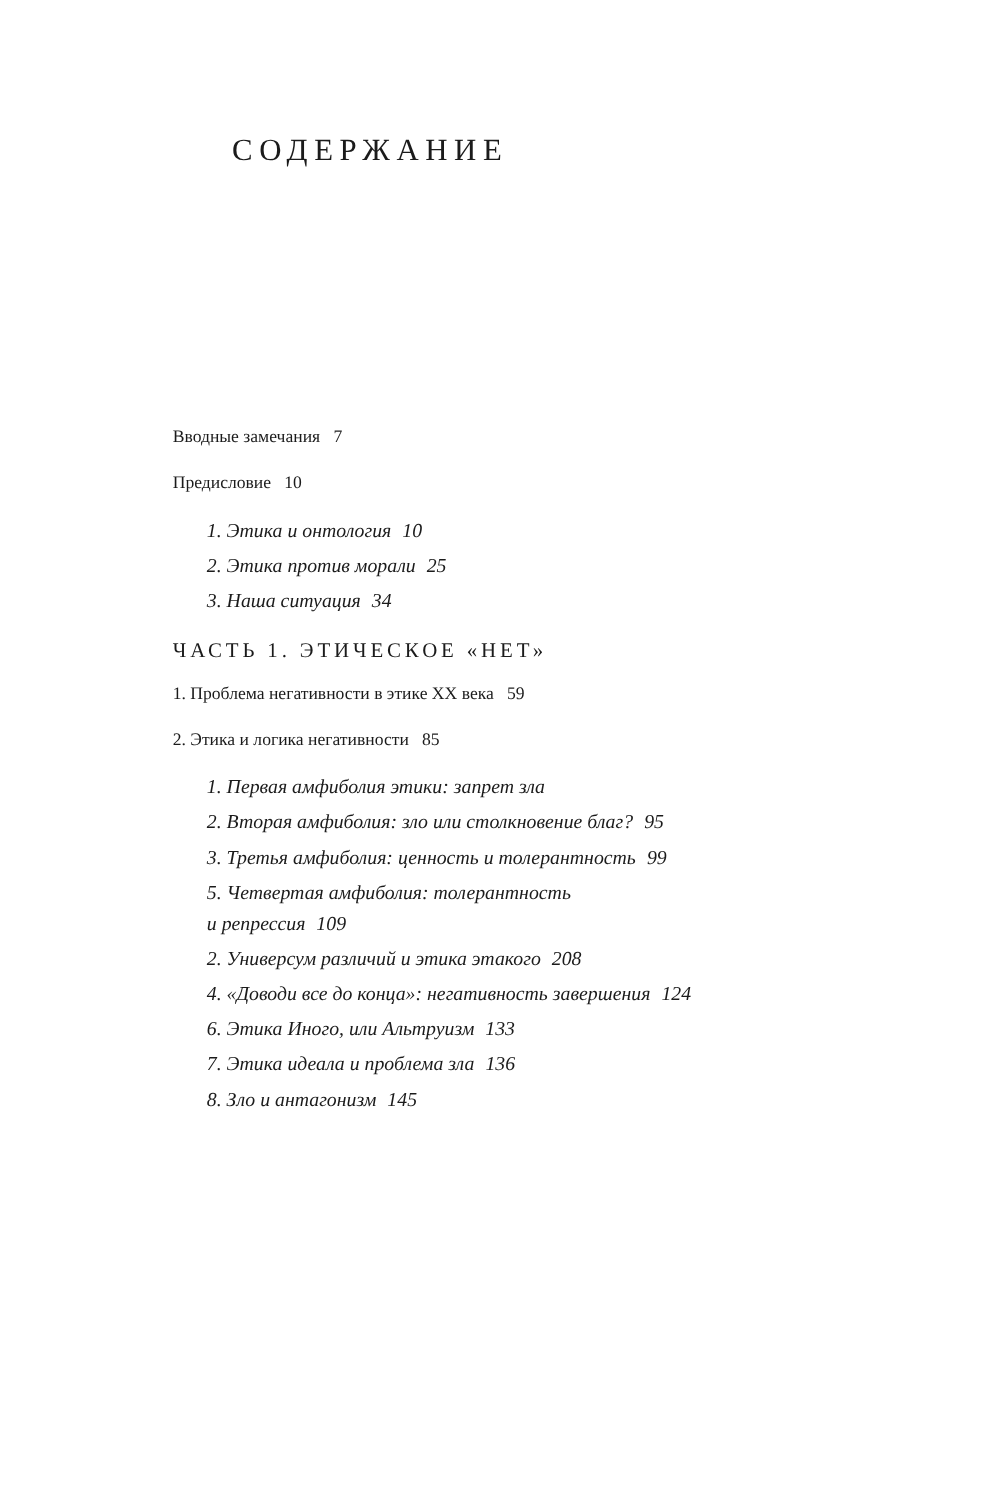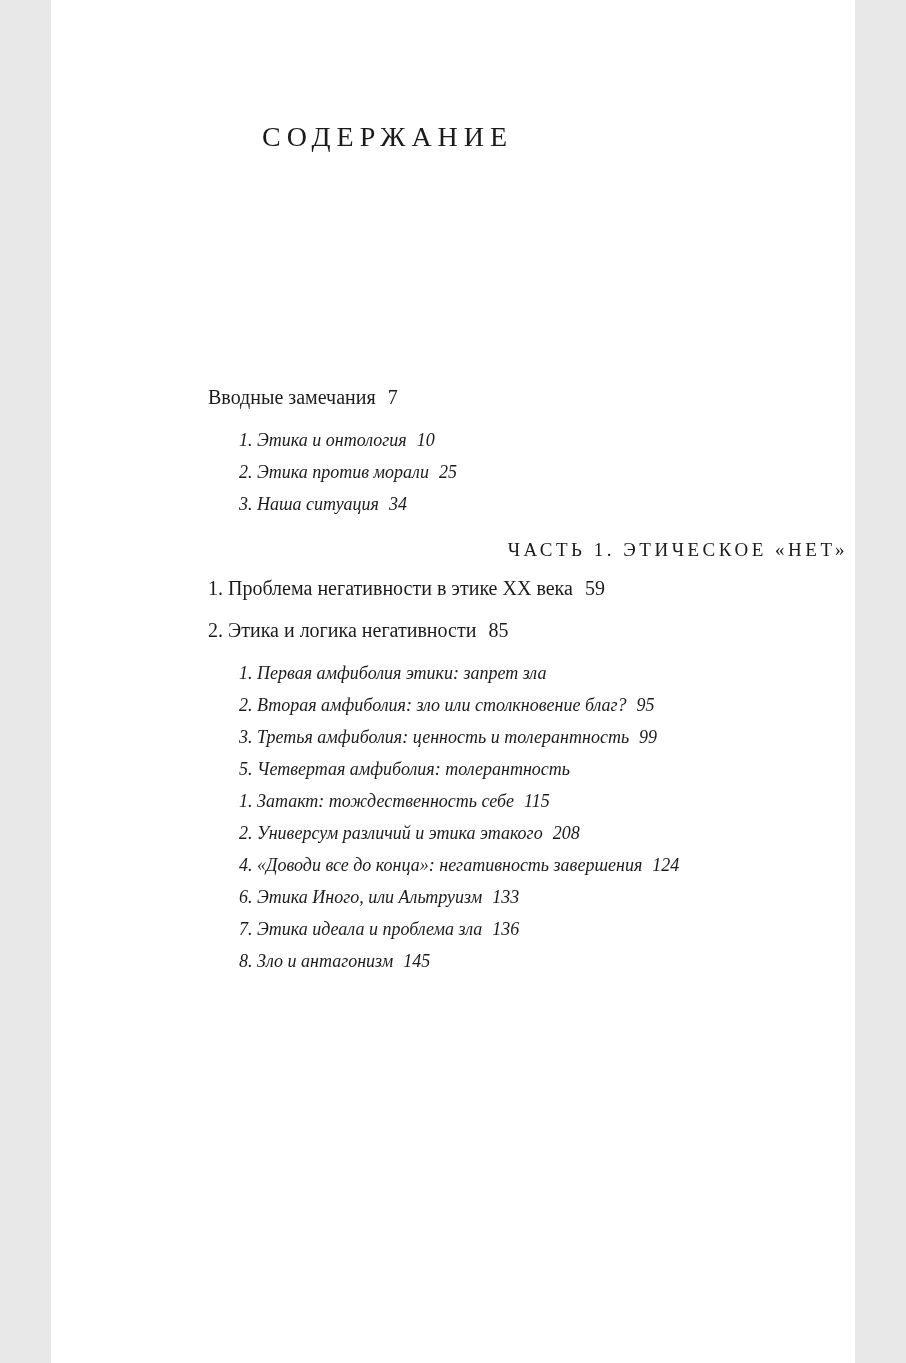--- a/index.html
+++ b/index.html
@@ -2,21 +2,21 @@
 <html><head>
 <meta charset="utf-8">
 <style>
   html, body {
     margin: 0;
     padding: 0;
     background: #e8e8e8;
   }
   .page {
     position: relative;
-    width: 804px;
+    width: 906px;
     height: 1363px;
     margin: 0 auto;
     background: #ffffff;
     color: #1b1b1b;
     font-family: "Liberation Serif", "DejaVu Serif", serif;
     overflow: hidden;
     text-decoration: underline;
   }
   .title {
     position: absolute;
@@ -30,50 +30,53 @@
   }
   .toc {
     position: absolute;
     left: 157px;
     top: 384px;
     width: 640px;
   }
   .entry { margin: 0; }
   .entry .line { white-space: nowrap; }
   .top {
-    font-size: 20px;
+    font-size: 16px;
     line-height: 27px;
     margin-bottom: 15px;
   }
   .sub {
     font-style: italic;
     font-size: 18px;
     line-height: 28px;
     margin-bottom: 4px;
     padding-left: 31px;
   }
   .part {
     font-size: 19px;
     letter-spacing: 3.5px;
     line-height: 24px;
     margin-bottom: 13px;
   }
-  .gap-before { margin-top: 20px; text-align: right; }
+  .gap-before { margin-top: 20px; }
   .pagenum { margin-left: 12px; }
   .sub .pagenum { margin-left: 10px; }
 </style>
 </head>
 <body>
 
 <div class="page">
   <h1 class="title">СОДЕРЖАНИЕ</h1>
 
   <div class="toc">
       <div class="entry top">
         <div class="line">Вводные замечания<span class="pagenum">7</span></div>
+      </div>
+      <div class="entry top">
+        <div class="line">Предисловие<span class="pagenum">10</span></div>
       </div>
       <div class="entry sub">
         <div class="line">1. Этика и онтология<span class="pagenum">10</span></div>
       </div>
       <div class="entry sub">
         <div class="line">2. Этика против морали<span class="pagenum">25</span></div>
       </div>
       <div class="entry sub">
         <div class="line">3. Наша ситуация<span class="pagenum">34</span></div>
       </div>
@@ -90,23 +93,21 @@
         <div class="line">1. Первая амфиболия этики: запрет зла</div>
       </div>
       <div class="entry sub">
         <div class="line">2. Вторая амфиболия: зло или столкновение благ?<span class="pagenum">95</span></div>
       </div>
       <div class="entry sub">
         <div class="line">3. Третья амфиболия: ценность и толерантность<span class="pagenum">99</span></div>
       </div>
       <div class="entry sub">
         <div class="line">5. Четвертая амфиболия: толерантность</div>
-      </div>
-      <div class="entry sub">
-        <div class="line">1. Затакт: тождественность себе<span class="pagenum">115</span></div>
+        <div class="line">и репрессия<span class="pagenum">109</span></div>
       </div>
       <div class="entry sub">
         <div class="line">2. Универсум различий и этика этакого<span class="pagenum">208</span></div>
       </div>
       <div class="entry sub">
         <div class="line">4. «Доводи все до конца»: негативность завершения<span class="pagenum">124</span></div>
       </div>
       <div class="entry sub">
         <div class="line">6. Этика Иного, или Альтруизм<span class="pagenum">133</span></div>
       </div>

